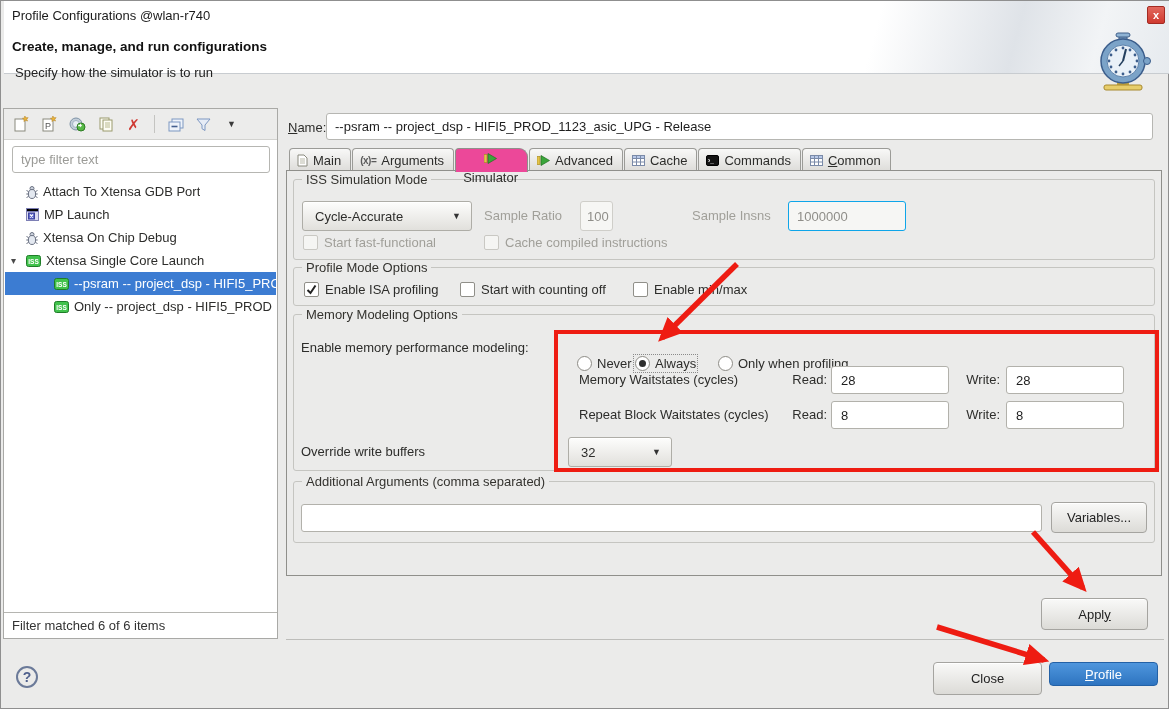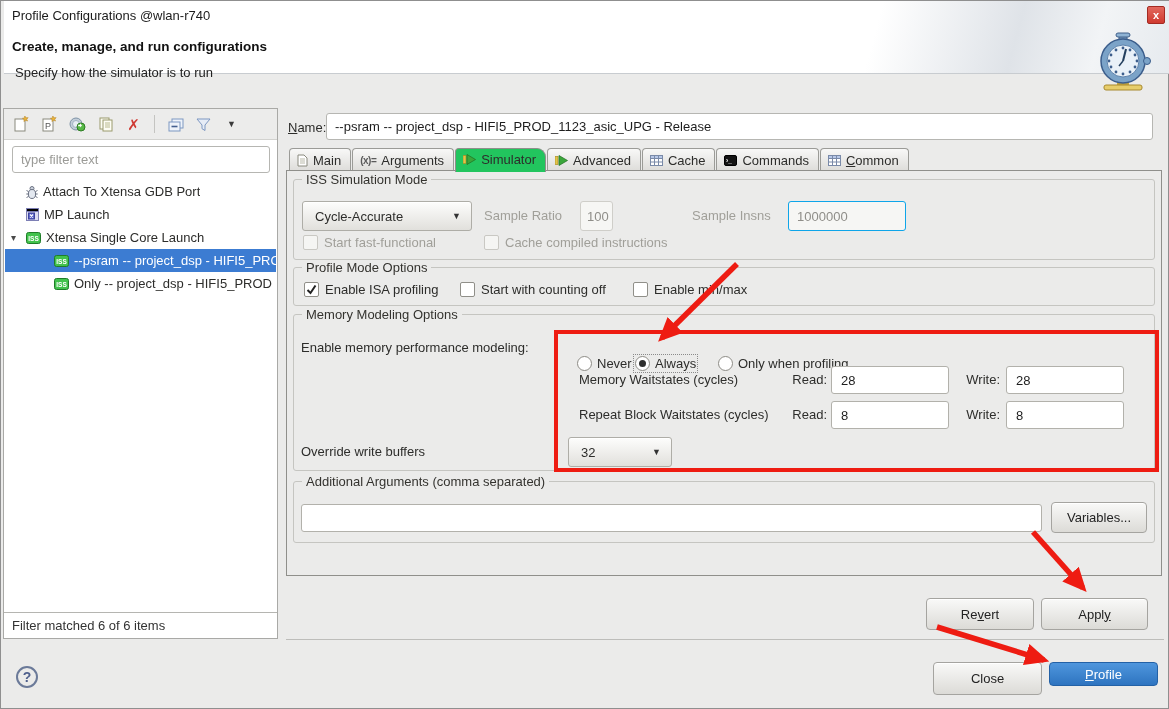--- a/index.html
+++ b/index.html
@@ -51,22 +51,22 @@
   #rp { position:absolute; left:285px; top:107px; width:878px; height:532px; border-bottom:1px solid #bdbdba;padding-left:36px; }
   #name-label { position:absolute; left:2px; top:12px; }
   #name-input { position:absolute; left:40px; top:5px; width:827px; height:27px;
     border:1px solid #b6b6b2; border-radius:3px; background:#fff; padding:0 8px;
     font:13px "Liberation Sans",sans-serif; color:#1e1e1e; }
 
   #tabs { position:absolute; left:3px; top:39px; height:24px; display:flex; }
   .tab { position:relative; top:1px; display:inline-flex; align-items:center; gap:5px;
     padding:3px 9px 4px 7px; margin-right:1px; border:1px solid #9b9b97; border-bottom:none;
     border-radius:4px 4px 0 0; background:linear-gradient(#f8f8f7,#dcdbd8); font-size:13px; }
-  .tab.active { background:#22c55e; z-index:3; padding-bottom:6px; border-color:#8f8f8b;
-    border-top-right-radius:9px; }
+  .tab.active { background:#ec4899; z-index:3; padding-bottom:6px; border-color:#8f8f8b;
+    border-top-right-radius:9px;flex-direction:column; }
   .tab-icon { display:inline-flex; }
   .args-glyph { font-size:10px; color:#5a5a5a; font-weight:bold; letter-spacing:-0.5px; }
 
   #frame { position:absolute; left:0; top:62px; width:876px; height:406px;
     border:1px solid #8f8f8b; background:#ebebea; z-index:1; }
 
   .grp { position:absolute; border:1px solid #c5c5c1; border-radius:3px; }
   .grp-title { position:absolute; top:-8px; left:8px; background:#ebebea; padding:0 4px; color:#34332f; }
 
   #g-iss  { left:6px;  top:8px;   width:862px; height:81px; }
@@ -264,20 +264,37 @@
           <svg width="13" height="13">
               <rect x="0.5" y="0.5" width="12" height="12" fill="#dcdcf2" stroke="#7d7fb5"></rect>
               <rect x="0.5" y="0.5" width="12" height="3" fill="#b9baе0" stroke="#7d7fb5"></rect>
               <rect x="2.5" y="5" width="6" height="6" fill="#5a63c9" stroke="#3c439c"></rect>
               <path d="M4 6.5 l3 3 M7 6.5 l-3 3" stroke="#fff" stroke-width="1.2"></path>
             </svg>
         </span>
         <span class="tlabel">MP Launch</span>
       </div>
       <div class="trow t-l1">
+        <span class="ticon">
+          <svg width="12" height="14">
+              <circle cx="6" cy="3.5" r="2" fill="#cdd3de" stroke="#6b7283"></circle>
+              <ellipse cx="6" cy="9" rx="3.6" ry="4.5" fill="#e3e8f0" stroke="#6b7283"></ellipse>
+              <g stroke="#6b7283">
+                <line x1="2.5" y1="6.5" x2="0.5" y2="5.5"></line>
+                <line x1="2.3" y1="9" x2="0.3" y2="9"></line>
+                <line x1="2.5" y1="11.5" x2="0.5" y2="12.5"></line>
+                <line x1="9.5" y1="6.5" x2="11.5" y2="5.5"></line>
+                <line x1="9.7" y1="9" x2="11.7" y2="9"></line>
+                <line x1="9.5" y1="11.5" x2="11.5" y2="12.5"></line>
+              </g>
+            </svg>
+        </span>
+        <span class="tlabel">Xtensa On Chip Debug</span>
+      </div>
+      <div class="trow t-l1">
         <span class="caret">▾</span>
         <span class="ticon">
           <svg width="15" height="12">
               <rect x="0.5" y="0.5" width="14" height="11" rx="2" fill="#41c24c" stroke="#1f7d28"></rect>
               <text x="7.5" y="8.8" font-size="6.5" font-weight="bold" fill="#fff" text-anchor="middle">ISS</text>
             </svg>
         </span>
         <span class="tlabel">Xtensa Single Core Launch</span>
       </div>
       <div class="trow t-l2 selected">
@@ -459,25 +476,20 @@
       </div>
 
       <div class="grp" id="g-args">
         <span class="grp-title">Additional Arguments (comma separated)</span>
         <input id="in-args" value="" style="">
         <button class="btn" id="btn-vars">Variables...</button>
       </div>
 
     </div>
 
-    <button class="btn" id="btn-revert">
-        <span>Re</span>
-        <span class="u">v</span>
-        <span>ert</span>
-      </button>
     <button class="btn" id="btn-apply">
         <span>Appl</span>
         <span class="u">y</span>
         <span></span>
       </button>
   </div>
 
   <div id="help">?</div>
   <button class="btn" id="btn-close">Close</button>
   <div id="btn-profile">

